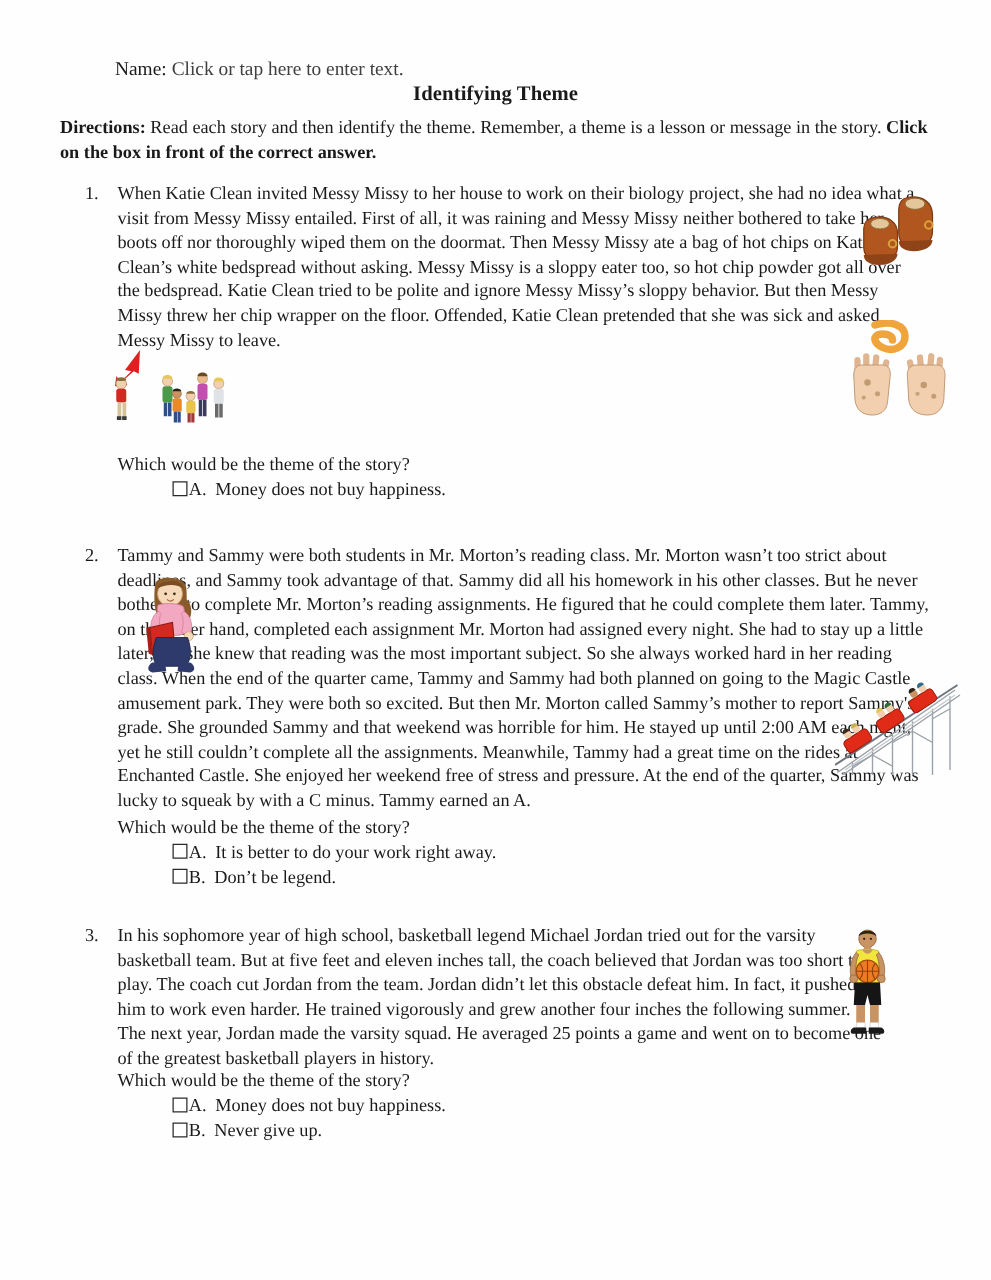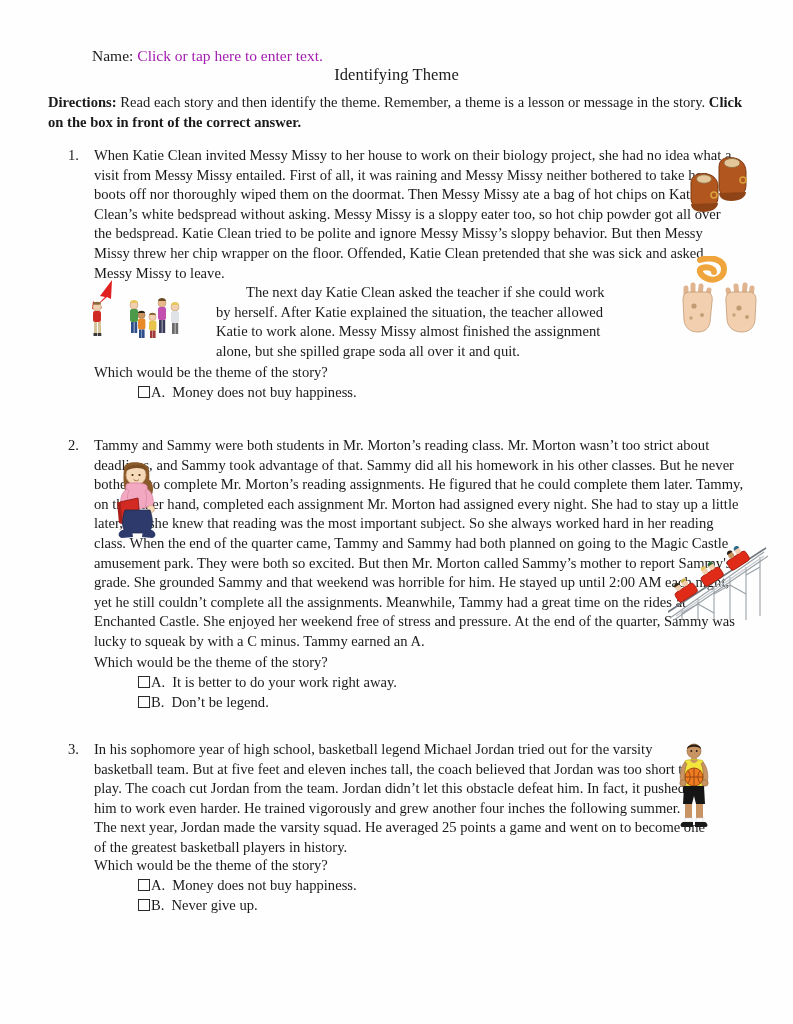--- a/index.html
+++ b/index.html
@@ -28,32 +28,32 @@
   .name-line {
     position: absolute;
     left: 48px;
     top: 46px;
     font-size: 15.5px;
     line-height: 19px;
     white-space: nowrap;
   }
   .name-label { font-weight: normal; margin-left: 44px; }
   .name-placeholder {
-    color: #a21caf;
+    color: #404040;
     font-weight: normal;
     margin-left: 4px;
   }
   .doc-title {
     position: absolute;
     left: 0;
     top: 65px;
     width: 793px;
     text-align: center;
     font-size: 16.5px;
-    font-weight: normal;
+    font-weight: bold;
     letter-spacing: 0.1px;
   }
   .directions {
     position: absolute;
     left: 48px;
     top: 93px;
     width: 700px;
     font-size: 14.6px;
     line-height: 19.5px;
     text-align: left;
@@ -160,21 +160,20 @@
     <b>Directions:</b>
     <span>Read each story and then identify the theme.  Remember, a theme is a lesson or message in the story.</span>
     <b>Click on the box in front of the correct answer.</b>
   </div>
 
   <div class="item item-1">
     <div class="story-block">
       <span class="num">1.</span>
       <div class="story-text s1">
         <p>When Katie Clean invited Messy Missy to her house to work on their biology project, she had no idea what a visit from Messy Missy entailed. First of all, it was raining and Messy Missy neither bothered to take her boots off nor thoroughly wiped them on the doormat. Then Messy Missy ate a bag of hot chips on Katie Clean’s white bedspread without asking. Messy Missy is a sloppy eater too, so hot chip powder got all over the bedspread. Katie Clean tried to be polite and ignore Messy Missy’s sloppy behavior. But then Messy Missy threw her chip wrapper on the floor. Offended, Katie Clean pretended that she was sick and asked Messy Missy to leave.</p>
-        <p class="para2">The next day Katie Clean asked the teacher if she could work by herself. After Katie explained the situation, the teacher allowed Katie to work alone. Messy Missy almost finished the assignment alone, but she spilled grape soda all over it and quit.</p>
       </div>
     </div>
   </div>
 
   <div class="question-block q1">
     <div class="q-prompt">Which would be the theme of the story?</div>
     <div class="choice">
       <span class="checkbox-glyph"></span><span class="choice-letter">A.</span><span class="choice-text">Money does not buy happiness.</span>
     </div>
   </div>

